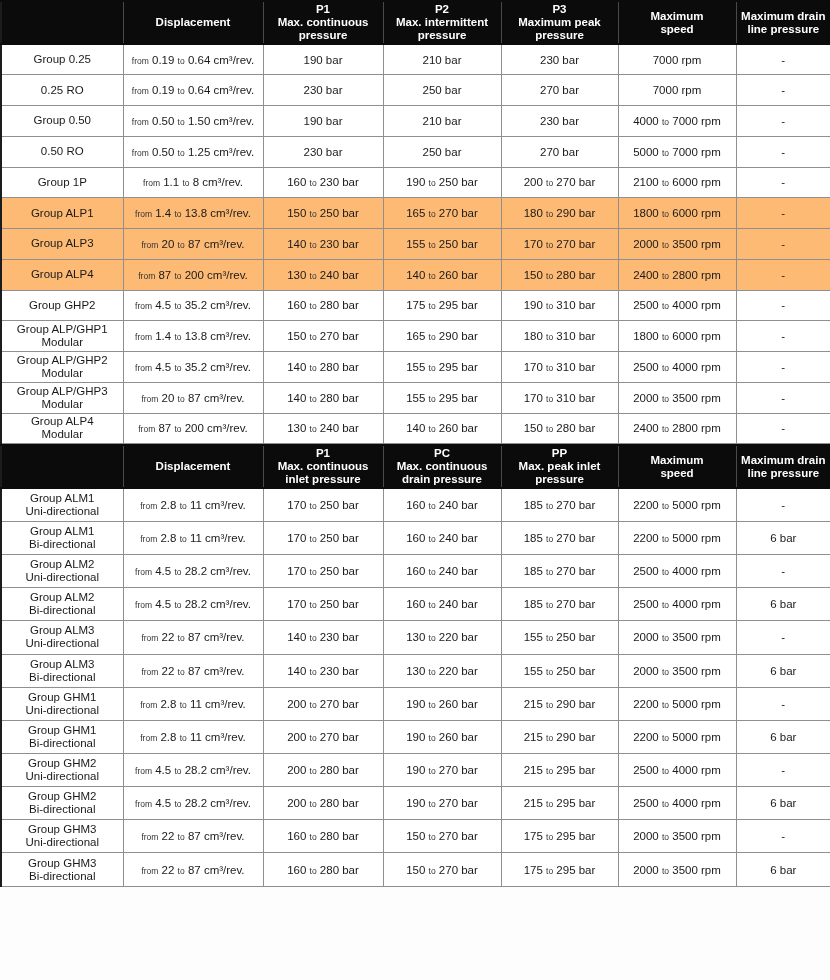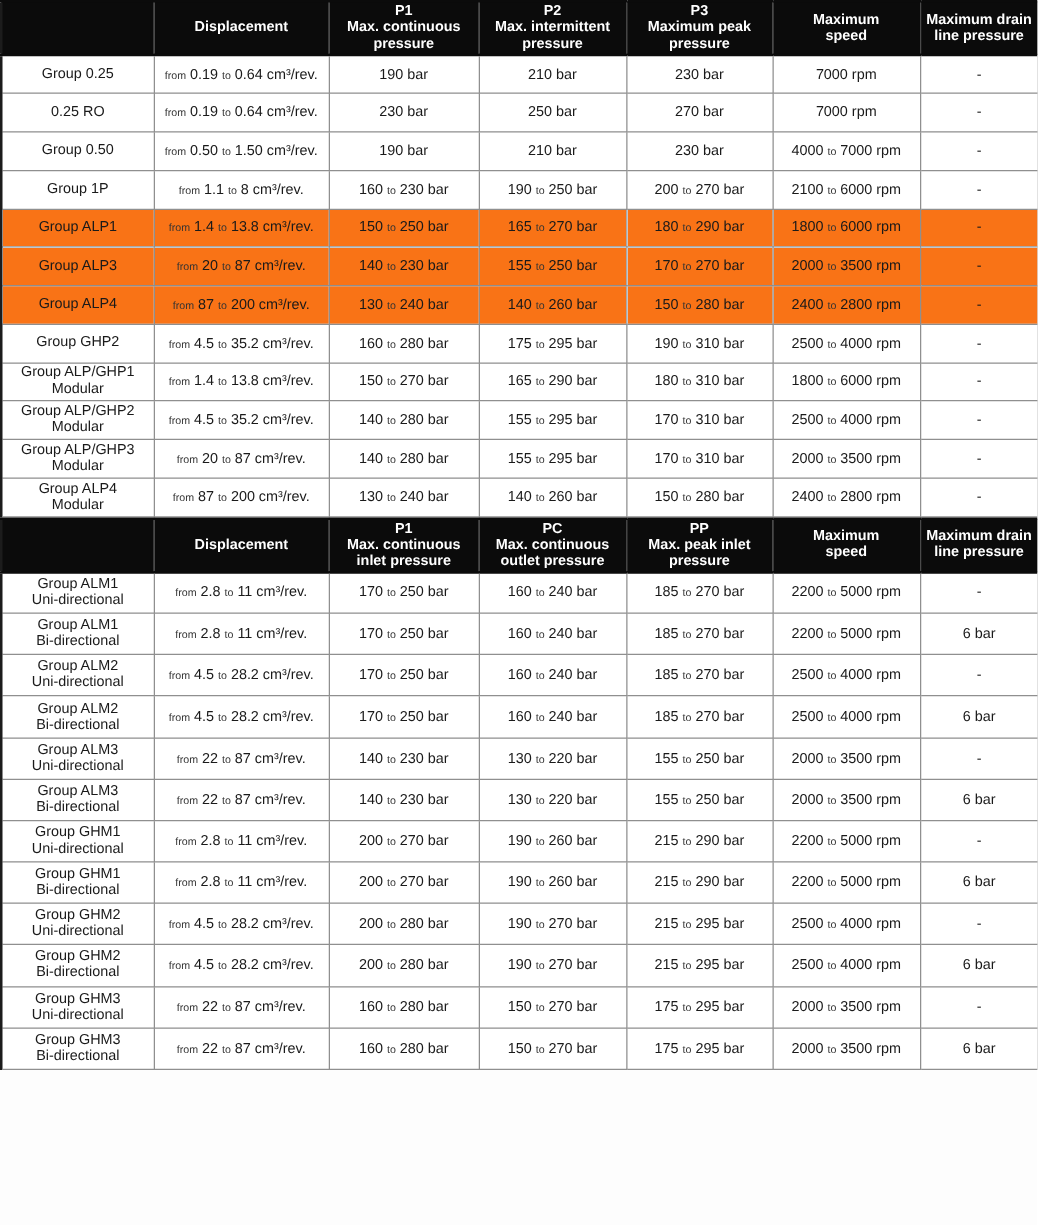--- a/index.html
+++ b/index.html
@@ -40,21 +40,21 @@
   table.spec td {
     border: 1px solid #8f8f8f;
     text-align: center;
     vertical-align: middle;
     font-size: 11.5px;
     color: #1a1a1a;
     background: #ffffff;
     padding: 0 2px;
     overflow: hidden;
   }
-  table.spec tr.shaded td { background: #f97316; }
+  table.spec tr.shaded td { background: #fdba74; }
   table.pumps tbody tr { height: 30.75px; }
   table.motors tbody tr { height: 33.17px; }
   td.group {
     font-weight: normal;
     color: #000000;
     font-size: 11.5px;
     line-height: 13px;
     white-space: pre-line;
   }
   td.disp { font-size: 10.5px; margin-left: 48px; }
@@ -116,20 +116,29 @@
         <tr>
           <td class="group">Group 0.50</td>
           <td class="disp"><span class="ft">from</span> 0.50 <span class="ft">to</span> 1.50 cm³/rev.</td>
           <td>190 bar</td>
           <td>210 bar</td>
           <td>230 bar</td>
           <td>4000 <span class="ft">to</span> 7000 rpm</td>
           <td>-</td>
         </tr>
         <tr>
+          <td class="group">0.50 RO</td>
+          <td class="disp"><span class="ft">from</span> 0.50 <span class="ft">to</span> 1.25 cm³/rev.</td>
+          <td>230 bar</td>
+          <td>250 bar</td>
+          <td>270 bar</td>
+          <td>5000 <span class="ft">to</span> 7000 rpm</td>
+          <td>-</td>
+        </tr>
+        <tr>
           <td class="group">Group 1P</td>
           <td class="disp"><span class="ft">from</span> 1.1 <span class="ft">to</span> 8 cm³/rev.</td>
           <td>160 <span class="ft">to</span> 230 bar</td>
           <td>190 <span class="ft">to</span> 250 bar</td>
           <td>200 <span class="ft">to</span> 270 bar</td>
           <td>2100 <span class="ft">to</span> 6000 rpm</td>
           <td>-</td>
         </tr>
         <tr class="shaded">
           <td class="group">Group ALP1</td>
@@ -221,21 +230,21 @@
       </colgroup>
       <thead>
         <tr>
           <th></th>
           <th>Displacement</th>
           <th>P1
 Max. continuous
 inlet pressure</th>
           <th>PC
 Max. continuous
-outlet pressure</th>
+drain pressure</th>
           <th>PP
 Max. peak inlet
 pressure</th>
           <th>Maximum
 speed</th>
           <th>Maximum drain
 line pressure</th>
         </tr>
       </thead>
       <tbody>

